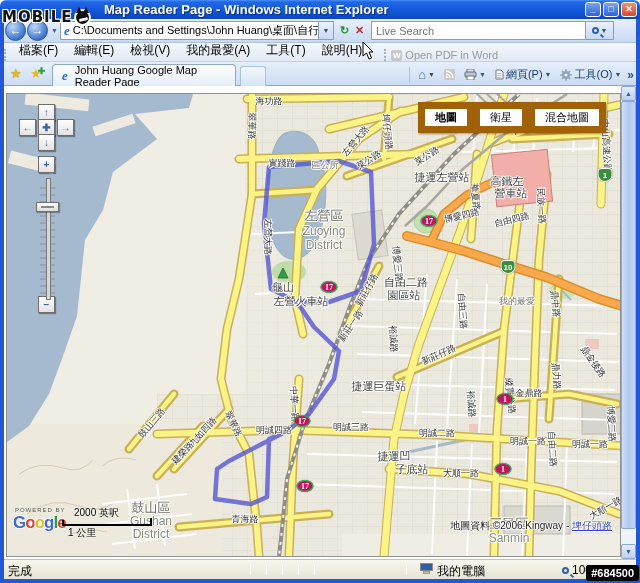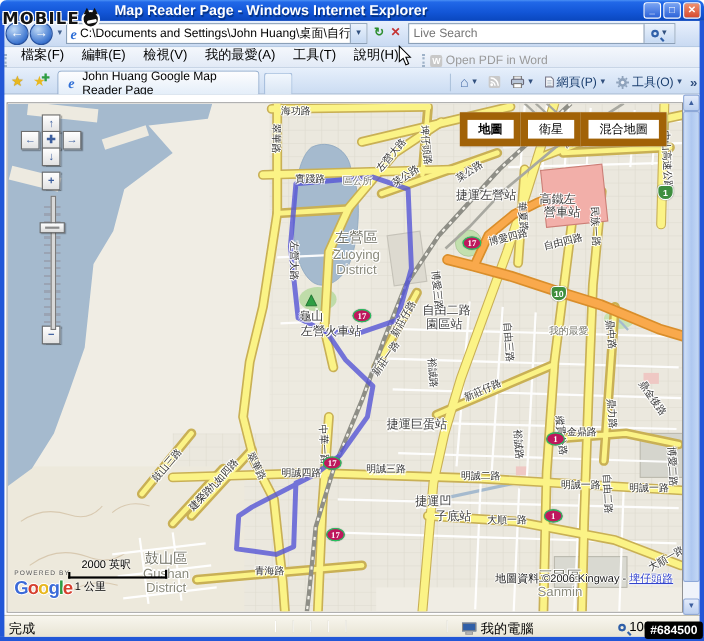--- a/index.html
+++ b/index.html
@@ -92,41 +92,41 @@
   .panbtn{position:absolute;width:17px;height:17px;background:linear-gradient(180deg,#FFF,#E2E2E2);
     border:1px solid #6E6E6E;box-shadow:1px 1px 1px rgba(0,0,0,.35);color:#3C5E9E;font-size:10px;
     text-align:center;line-height:15px;font-weight:bold;}
   .zoomtrack{position:absolute;left:21px;top:78px;width:15px;height:112px;
     background:repeating-linear-gradient(180deg,transparent 0 5px,#9AA4B4 5px 7px);z-index:29;}
   .zoomtrack:before{content:"";position:absolute;left:6px;top:-4px;width:3px;height:120px;background:#D8D8D8;border:1px solid #7A7A7A;}
   .zoomhandle{position:absolute;left:17px;top:98px;width:23px;height:10px;background:linear-gradient(180deg,#FFF,#DCDCDC);
     border:1px solid #6E6E6E;box-shadow:1px 1px 1px rgba(0,0,0,.3);z-index:31;}
   .zoomhandle i{display:block;margin:3px 4px;height:2px;background:#8A8A8A;}
   
-  .glogo{position:absolute;left:6px;top:425px;z-index:25;}
+  .glogo{position:absolute;left:6px;top:413px;z-index:25;text-align:right;}
   .poweredby{font-size:6px;color:#555;letter-spacing:1px;text-shadow:0 0 2px #fff;}
   .gword{font-size:17px;font-weight:bold;letter-spacing:-1px;text-shadow:-1px 0 #fff,1px 0 #fff,0 -1px #fff,0 1px #fff;}
   .scale{position:absolute;left:55px;top:412px;z-index:25;color:#000;font-size:10px;text-shadow:0 0 2px #fff,0 0 2px #fff;}
   .scale .bar{position:relative;width:90px;height:6px;border-left:2px solid #000;border-bottom:2px solid #000;}
   .scale .bar i{position:absolute;right:0;bottom:-2px;width:2px;height:8px;background:#000;}
   .attrib{position:absolute;right:8px;top:425px;z-index:25;font-size:10px;color:#1A1A1A;
     text-shadow:-1px 0 #fff,1px 0 #fff,0 -1px #fff,0 1px #fff;}
   .attrib a{color:#3344CC;text-decoration:underline;}
   
   .scrollbar{position:absolute;left:617px;top:0px;width:15px;height:473px;background:#EFF3FA;}
   .sb-arrow{position:absolute;left:0;width:15px;height:15px;background:linear-gradient(180deg,#E4ECFB,#BCD0F0);
     border:1px solid #8DA8D8;border-radius:2px;color:#3C5E9E;font-size:7px;text-align:center;line-height:13px;}
   .sb-thumb{position:absolute;left:0;top:15px;width:15px;height:428px;border:1px solid #8DA8D8;border-radius:2px;
     background:linear-gradient(90deg,#CFE0F8,#AFC8F0 50%,#C2D7F5);}
   
   .statusbar{position:absolute;left:0px;top:559px;width:640px;height:20px;background:linear-gradient(180deg,#F8F6EE,#E8E4D4);
     border-top:1px solid #C5C2B2;font-size:12px;color:#000;}
   .sb-done{position:absolute;left:8px;top:3px;}
   .sb-tick{position:absolute;top:4px;width:1px;height:11px;background:#C0BCA8;border-right:1px solid #fff;}
-  .sb-zone{position:absolute;left:420px;top:3px;display:flex;align-items:center;gap:4px;}
+  .sb-zone{position:absolute;left:420px;top:3px;display:flex;align-items:flex-start;gap:4px;}
   .pc-ico{width:13px;height:11px;position:relative;}
   .pc-ico .scr{position:absolute;left:0;top:0;width:13px;height:8px;background:#2F5FA8;border:1px solid #888;}
   .pc-ico .base{position:absolute;left:3px;top:8px;width:7px;height:3px;background:#C8C8C8;border:1px solid #999;}
   .sb-zoom{position:absolute;left:562px;top:3px;display:flex;align-items:center;gap:3px;}
   .badge{position:absolute;right:1px;top:565px;height:16px;background:#000;color:#fff;font-size:11px;font-weight:bold;
     line-height:16px;padding:0 5px;border-radius:3px;z-index:70;}
 </style>
 </head>
 <body>
 

